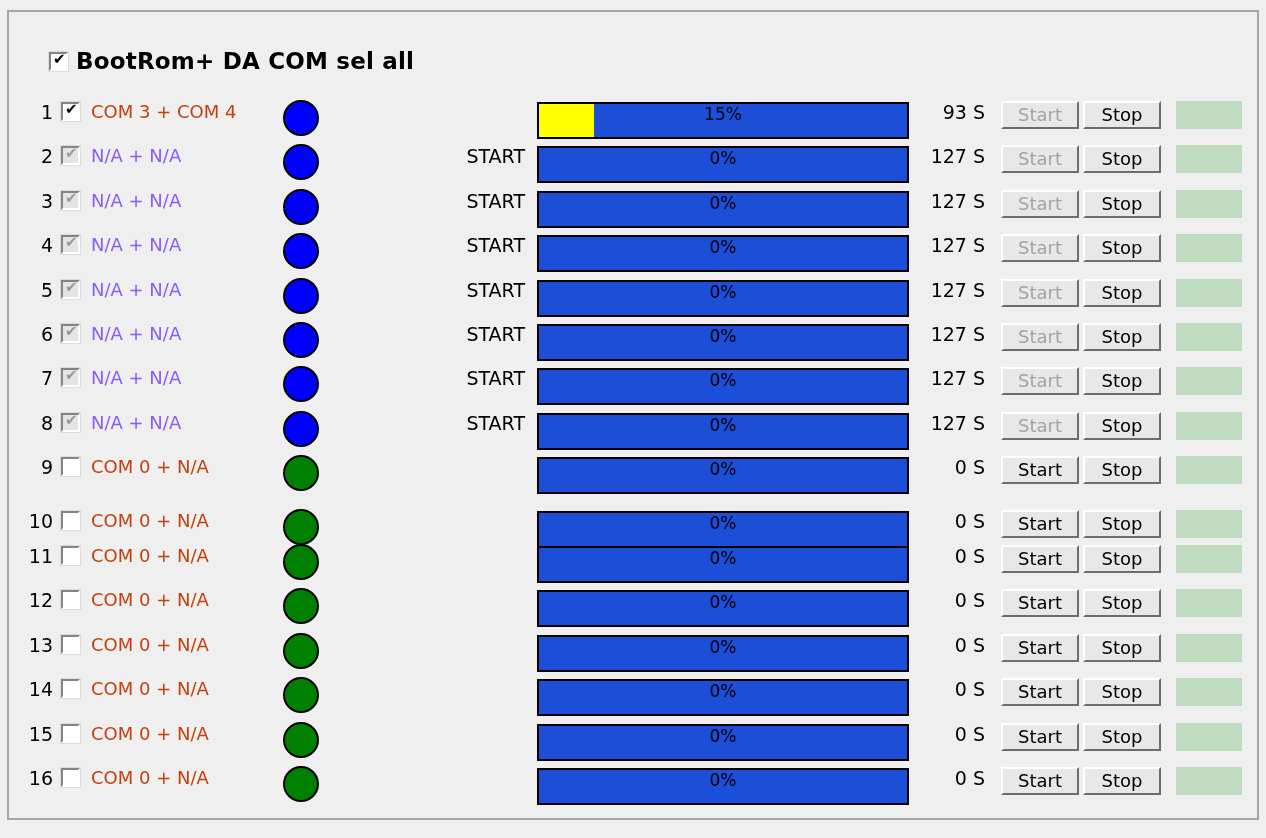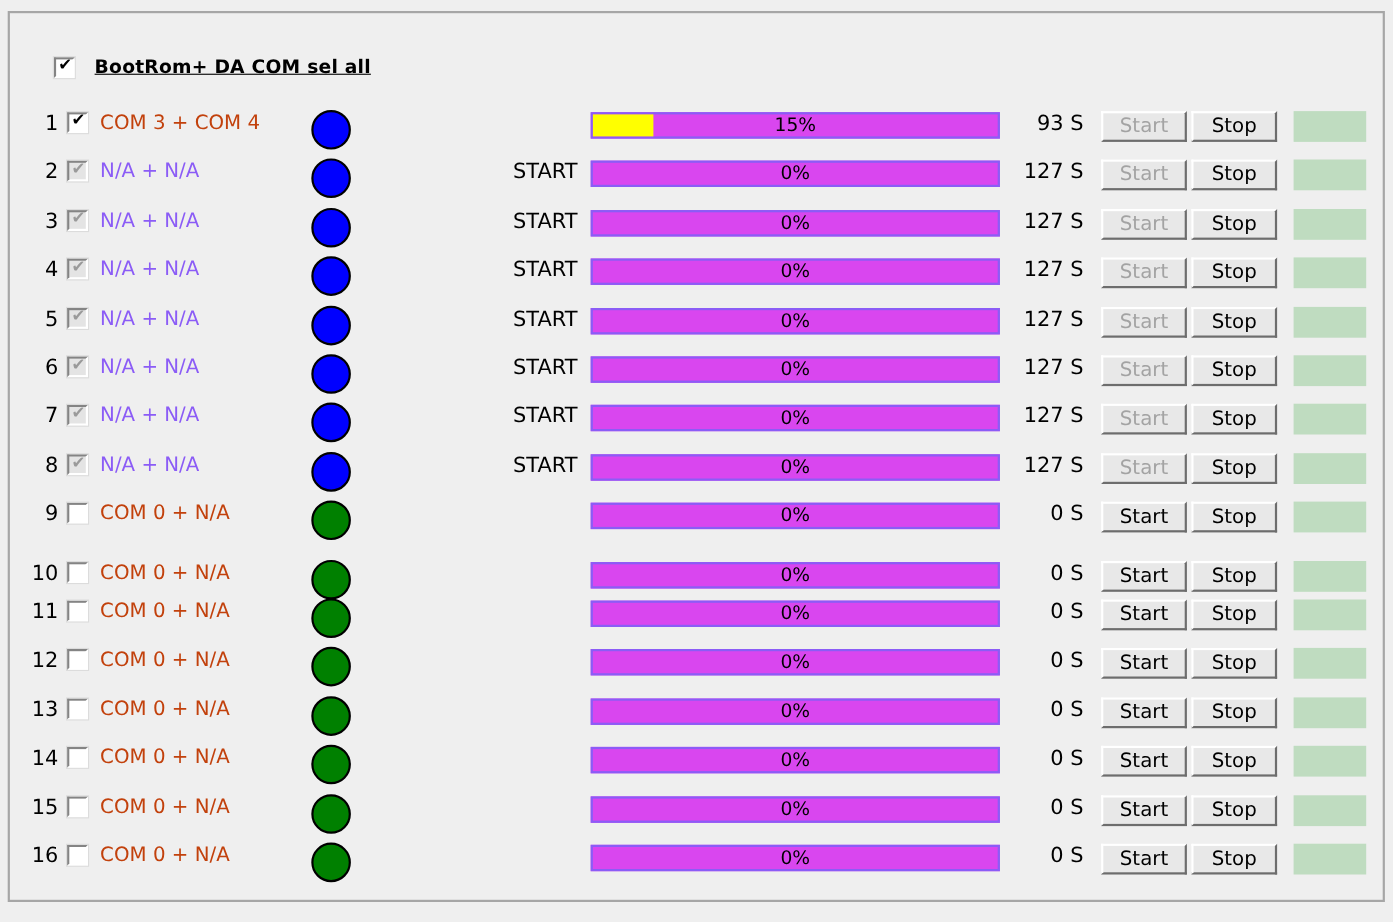--- a/index.html
+++ b/index.html
@@ -26,27 +26,26 @@
   }
   
   #header-row {
     position: absolute;
     left: 40px; top: 34px;
     height: 30px;
     display: flex;
     align-items: center;
   }
   #header-label {
-    margin-left: 18px;
-    font-size: 17px;
+    margin-left: 8px;
+    font-size: 23px;
     font-weight: bold;
     color: #000;
     letter-spacing: 0.2px;
     white-space: nowrap;
-    text-decoration: underline;
   }
   
   .cb {
     width: 19px; height: 19px;
     background: #ffffff;
     border-top: 2px solid #848484;
     border-left: 2px solid #848484;
     border-right: 2px solid #ffffff;
     border-bottom: 2px solid #ffffff;
     outline: 1px solid #dcdcdc;
@@ -105,23 +104,23 @@
     width: 116px;
     text-align: right;
     font-size: 19px;
     color: #000;
     line-height: 40px;
     white-space: nowrap;
   }
   .pbar {
     position: absolute;
     left: 528px; top: 10px;
-    width: 372px; height: 24px;
-    border: 2px solid #8b5cf6;
-    background: #d946ef;
+    width: 372px; height: 37px;
+    border: 2px solid #000000;
+    background: #1d4ed8;
   }
   .pbar .fill {
     position: absolute;
     left: 0; top: 0; bottom: 0;
     background: #ffff00;
   }
   .pbar .ptext {
     position: absolute;
     left: 0; right: 0; top: 0; bottom: 0;
     text-align: center;

